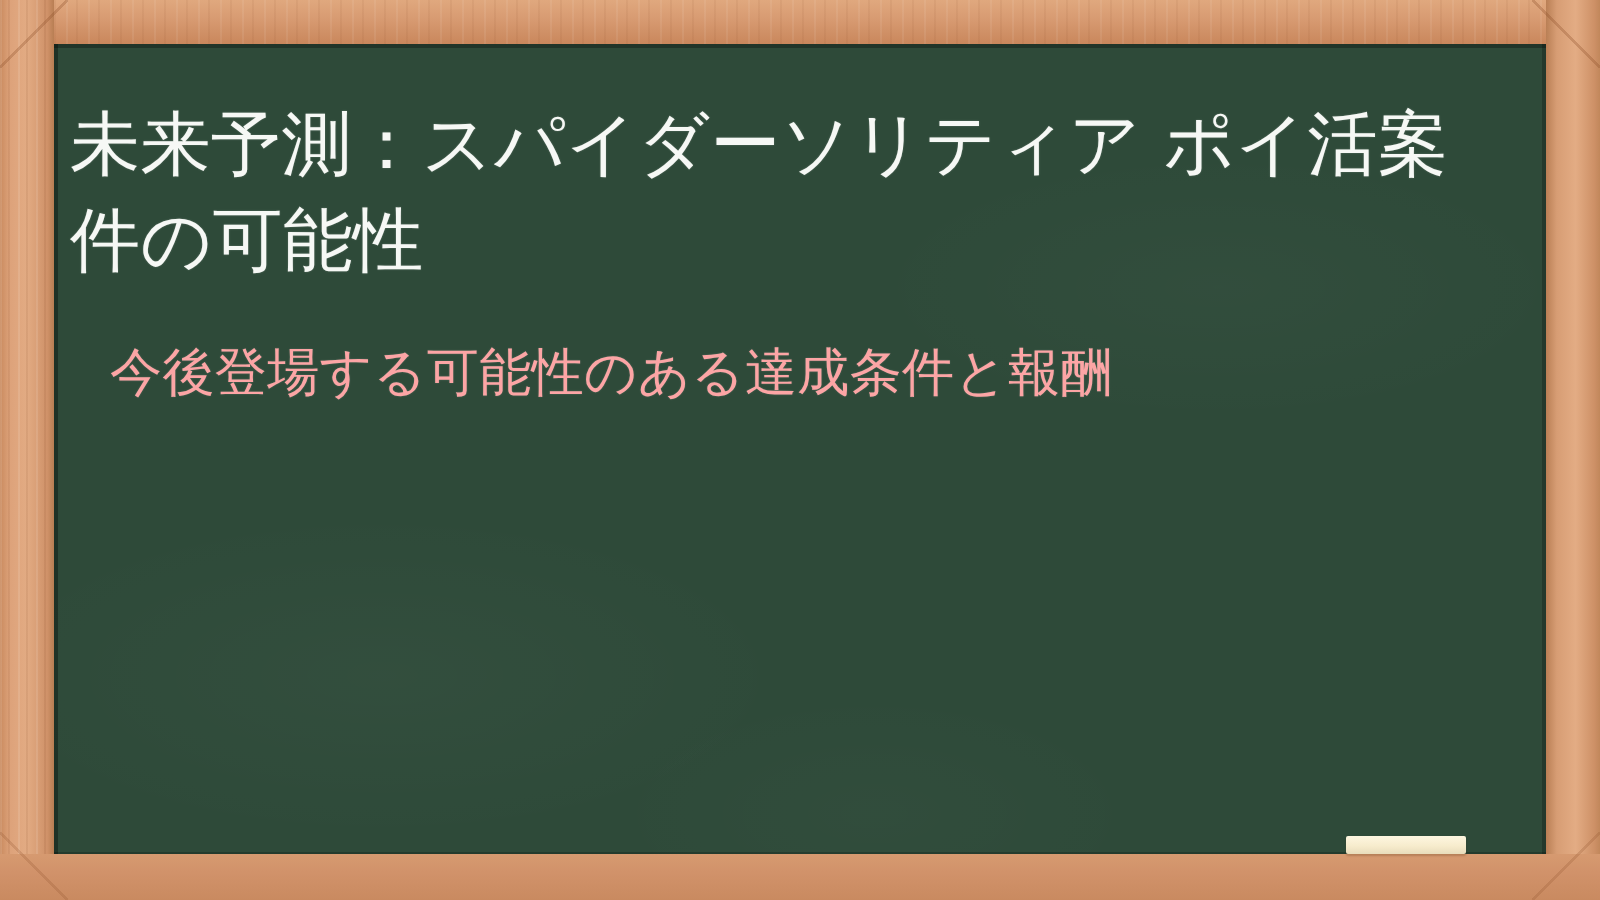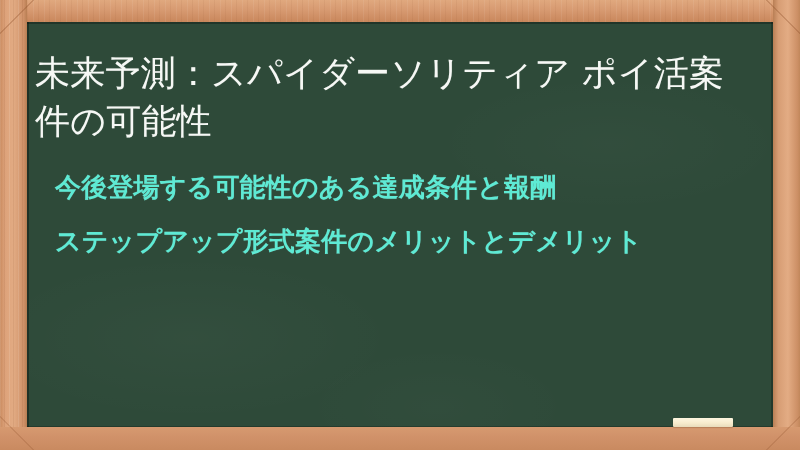--- a/index.html
+++ b/index.html
@@ -166,24 +166,24 @@
   .board-list {
     position: absolute;
     left: 28px;
     top: 138px;
     width: 700px;
     margin: 0;
     padding: 0;
     list-style: none;
   }
   .board-list-item {
-    color: #5eead4;
+    color: #fca5a5;
     font-size: 26px;
     line-height: 54px;
-    font-weight: 700;
+    font-weight: 400;
     letter-spacing: 0.2px;
     white-space: nowrap;
     text-shadow: 0 0 1px rgba(255,255,255,0.20);
   }
 
   
   .chalk-stick {
     position: absolute;
     left: 673px;
     top: 418px;
@@ -220,21 +220,20 @@
 
   <div class="chalkboard">
     <div class="chalk-dust"></div>
 
     <div class="board-content">
 
       <h1 class="board-title">未来予測：スパイダーソリティア ポイ活案件の可能性</h1>
 
       <ul class="board-list">
         <li class="board-list-item">今後登場する可能性のある達成条件と報酬</li>
-        <li class="board-list-item">ステップアップ形式案件のメリットとデメリット</li>
       </ul>
 
     </div>
   </div>
 
   <div class="chalk-stick"></div>
 
 </div>
 
 </body></html>

